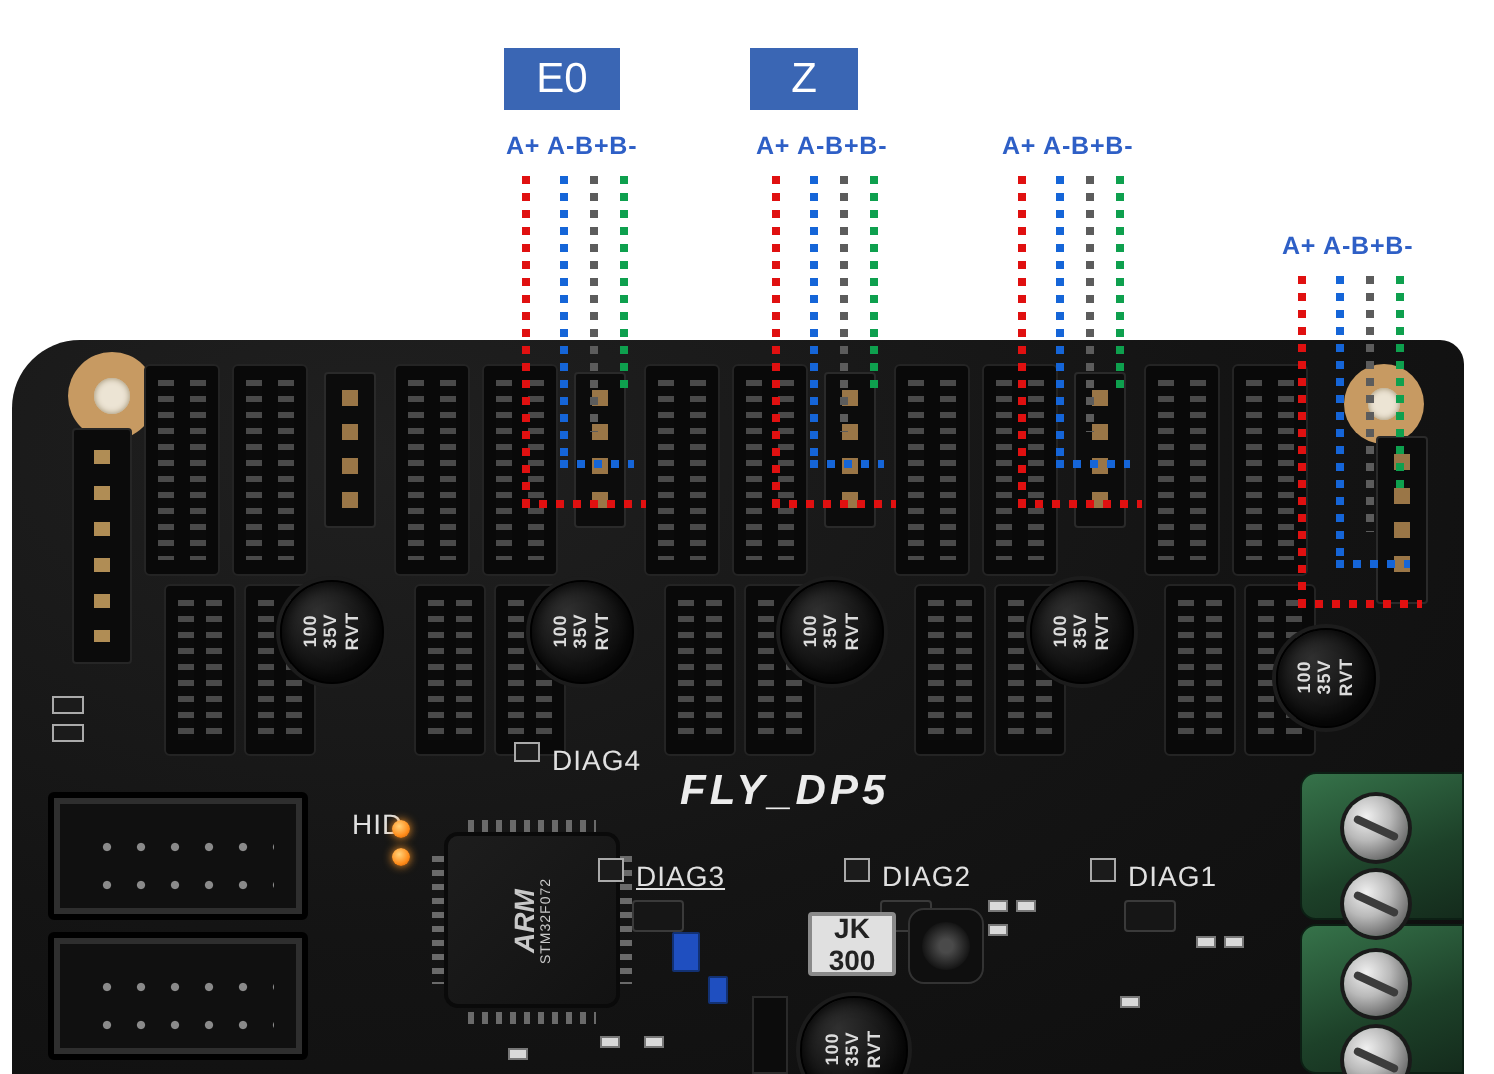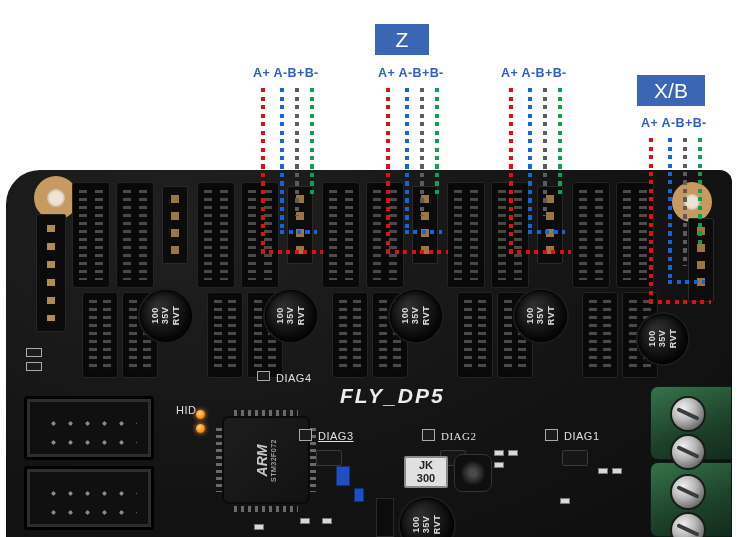--- a/index.html
+++ b/index.html
@@ -18,39 +18,39 @@
   .board { background:radial-gradient(ellipse at 25% 15%, #202020 0%, #141414 55%, #0e0e0e 100%); border-radius:34px 12px 0 0; }
   .hole { border-radius:50%; background:#c79a62; }
   .hole::after { content:""; position:absolute; inset:29%; border-radius:50%; background:#ece4d4; box-shadow:inset 0 0 3px #9a8a6a; }
   .socket { background:#090909; border:1px solid #242424; border-radius:3px; }
   .socket::before, .socket::after { content:""; position:absolute; top:7px; bottom:7px; width:8px; background:repeating-linear-gradient(to bottom, #4a4a4a 0 3px, #0b0b0b 3px 8px); }
   .socket::before { left:6px; } .socket::after { right:6px; }
   .header4 { background:#0c0c0c; border:1px solid #2a2a2a; border-radius:2px; }
   .header4::before { content:""; position:absolute; left:50%; top:8px; bottom:8px; width:8px; transform:translateX(-50%); background:repeating-linear-gradient(to bottom, #9a7647 0 8px, transparent 8px 17px); }
   .cap { border-radius:50%; background:radial-gradient(circle at 35% 30%, #303030, #0a0a0a 70%); border:1px solid #000; box-shadow:0 0 0 2px #1c1c1c, inset 0 0 8px #000; display:flex; align-items:center; justify-content:center; }
   .cap-text { transform:rotate(-90deg); font-size:9px; font-weight:bold; color:#dcdcdc; line-height:1.15; text-align:center; white-space:pre-line; letter-spacing:.5px; }
-  .silk { color:#e0e0e0; font-size:11px; letter-spacing:.5px; white-space:nowrap; }
+  .silk { color:#e0e0e0; font-size:14px; letter-spacing:.5px; white-space:nowrap; }
   .fly-title { color:#ececec; font-size:21px; font-style:italic; font-weight:bold; letter-spacing:2px; white-space:nowrap; }
   .connL { background:#0b0b0b; border:1px solid #262626; border-radius:2px; }
   .connL::before { content:""; position:absolute; left:50%; top:10px; bottom:10px; width:8px; transform:translateX(-50%); background:repeating-linear-gradient(to bottom, #b08d55 0 7px, transparent 7px 18px); }
   .idc { background:#101010; border:3px solid #000; box-shadow:inset 0 0 0 3px #2e2e2e; border-radius:3px; }
   .idc-pins { position:absolute; inset:12px 14px; background-image:radial-gradient(circle, #8a8a8a 1.8px, rgba(0,0,0,0) 2.3px); background-size:17px 19px; background-position:4px 3px; }
   .chip { background:linear-gradient(135deg, #1d1d1d, #121212); border-radius:5px; box-shadow:0 0 0 2px #0a0a0a; display:flex; align-items:center; justify-content:center; }
   .chip::before, .chip::after { content:""; position:absolute; top:10px; bottom:10px; width:6px; background:repeating-linear-gradient(to bottom, #6a6a6a 0 3px, transparent 3px 7px); }
   .chip::before { left:-8px; } .chip::after { right:-8px; }
   .pins-h { height:6px; background:repeating-linear-gradient(to right, #6a6a6a 0 3px, transparent 3px 7px); }
   .chip-text { transform:rotate(-90deg); text-align:center; color:#c8c8c8; }
   .chip-brand { font-size:14px; font-weight:bold; font-style:italic; display:block; }
   .chip-part { font-size:7px; letter-spacing:.5px; display:block; }
   .led { border-radius:50%; background:radial-gradient(circle at 40% 35%, #ffd27a, #ff8c1a 60%, #c25500); box-shadow:0 0 5px #ff9a2a; }
   .smd { background:#d9d9d9; border:1px solid #777; }
   .smd-box { background:#1b1b1b; border:1px solid #aaa; }
   .soic { background:#161616; border:1px solid #3a3a3a; border-radius:2px; }
   .bluec { background:#1f4fc0; border:1px solid #123173; border-radius:1px; }
-  .jk { background:#e0e0e0; border:2px solid #8a8a8a; border-radius:2px; display:flex; align-items:center; justify-content:center; text-align:center; font-size:11px; font-weight:bold; color:#222; line-height:1.15; white-space:pre-line; }
+  .jk { background:#e0e0e0; border:2px solid #8a8a8a; border-radius:2px; display:flex; align-items:center; justify-content:center; text-align:center; font-size:14px; font-weight:bold; color:#222; line-height:1.15; white-space:pre-line; }
   .inductor { background:#0f0f0f; border-radius:8px; border:1px solid #333; }
   .inductor::after { content:""; position:absolute; inset:6px; border-radius:50%; background:radial-gradient(circle, #4a4a4a 20%, #151515 70%); }
   .term { background:linear-gradient(160deg, #36734a 0%, #1d4129 60%, #142b1c 100%); border-radius:8px 0 0 8px; border:1px solid #0c1f14; }
   .screw { border-radius:50%; background:radial-gradient(circle at 35% 32%, #f0f0f0, #b9b9b9 40%, #6e6e6e 75%, #4a4a4a); box-shadow:0 0 0 2px #1a1a1a; }
   .screw::after { content:""; position:absolute; left:50%; top:50%; width:24px; height:4px; background:#3c3c3c; transform:translate(-50%,-50%) rotate(25deg); border-radius:2px; }
   .bheader { background:#0c0c0c; border:1px solid #2a2a2a; }
 </style>
 </head>
 <body>
 
@@ -144,21 +144,21 @@
     <span class="chip-text">
       <span class="chip-brand">ARM</span>
       <span class="chip-part">STM32F072</span>
     </span>
   </div>
   <div class="abs pins-h" style="left:234px; top:506px; width:64px;"></div>
 
   <div class="abs smd-box" style="left:299px; top:429px; width:13px; height:12px;"></div>
   <div class="abs silk" style="left:318px; top:430px;text-decoration:underline;">DIAG3</div>
   <div class="abs smd-box" style="left:422px; top:429px; width:13px; height:12px;"></div>
-  <div class="abs silk" style="left:441px; top:430px;font-family:Liberation Serif, serif;">DIAG2</div>
+  <div class="abs silk" style="left:441px; top:430px;">DIAG2</div>
   <div class="abs smd-box" style="left:545px; top:429px; width:13px; height:12px;"></div>
   <div class="abs silk" style="left:564px; top:430px;">DIAG1</div>
 
   <div class="abs soic" style="left:316px; top:450px; width:26px; height:16px;"></div>
   <div class="abs soic" style="left:440px; top:450px; width:26px; height:16px;"></div>
   <div class="abs soic" style="left:562px; top:450px; width:26px; height:16px;"></div>
   <div class="abs jk" style="left:404px; top:456px; width:44px; height:32px;">JK
 300</div>
   <div class="abs inductor" style="left:454px; top:454px; width:38px; height:38px;"></div>
   <div class="abs bluec" style="left:336px; top:466px; width:14px; height:20px;"></div>
@@ -203,23 +203,23 @@
   <div class="abs vdot" style="--c:#5c5c5c; left:543px; top:88px; height:128px;"></div>
   <div class="abs vdot" style="--c:#0ea04e; left:558px; top:88px; height:110px;"></div>
 
   <div class="abs vdot" style="--c:#e01010; left:649px; top:138px; height:166px;"></div>
   <div class="abs hdot" style="--c:#e01010; left:649px; top:300px; width:62px;"></div>
   <div class="abs vdot" style="--c:#1565d8; left:668px; top:138px; height:146px;"></div>
   <div class="abs hdot" style="--c:#1565d8; left:668px; top:280px; width:37px;"></div>
   <div class="abs vdot" style="--c:#5c5c5c; left:683px; top:138px; height:128px;"></div>
   <div class="abs vdot" style="--c:#0ea04e; left:698px; top:138px; height:110px;"></div>
 
+  <div class="abs mlabel" style="left:252px; top:24px; width:58px; height:31px;">E0</div>
   <div class="abs pinlegend" style="left:253px; top:66px;">A+ A-B+B-</div>
 
   <div class="abs mlabel" style="left:375px; top:24px; width:54px; height:31px;">Z</div>
   <div class="abs pinlegend" style="left:378px; top:66px;">A+ A-B+B-</div>
 
   <div class="abs pinlegend" style="left:501px; top:66px;">A+ A-B+B-</div>
 
-  <div class="abs mlabel" style="left:637px; top:75px; width:68px; height:31px;">X/B</div>
   <div class="abs pinlegend" style="left:641px; top:116px;">A+ A-B+B-</div>
 
 </div>
 
 </body></html>

